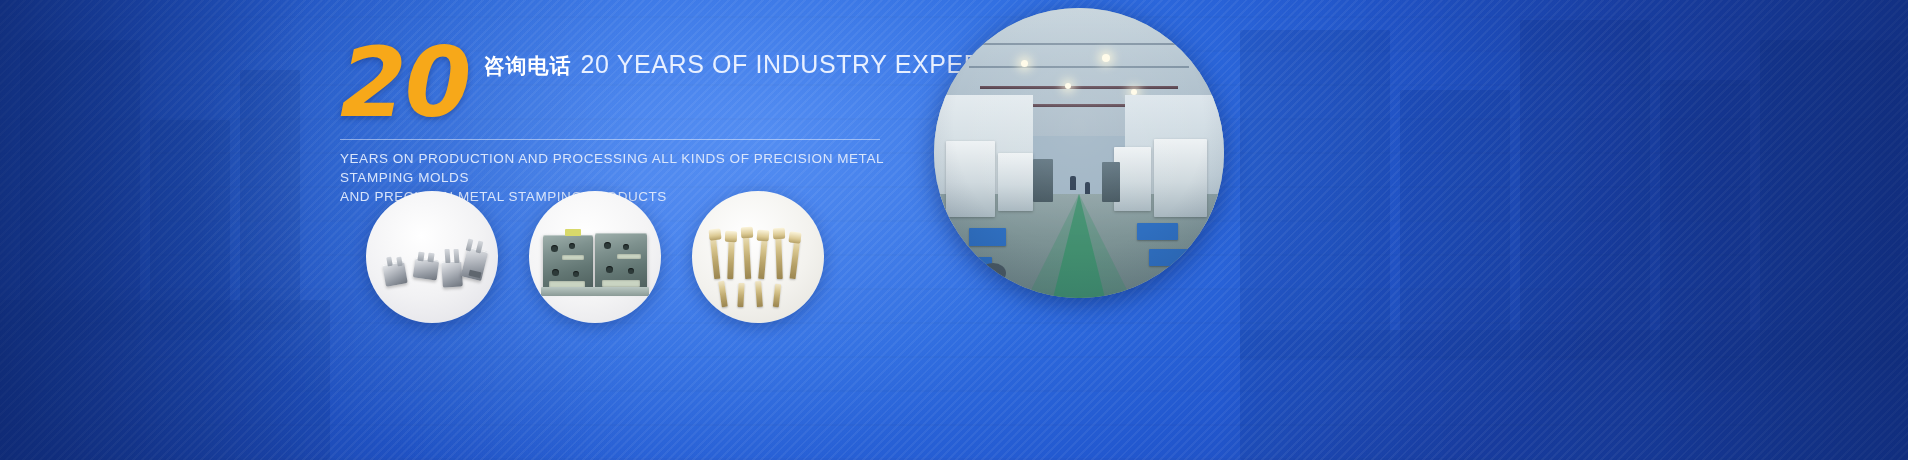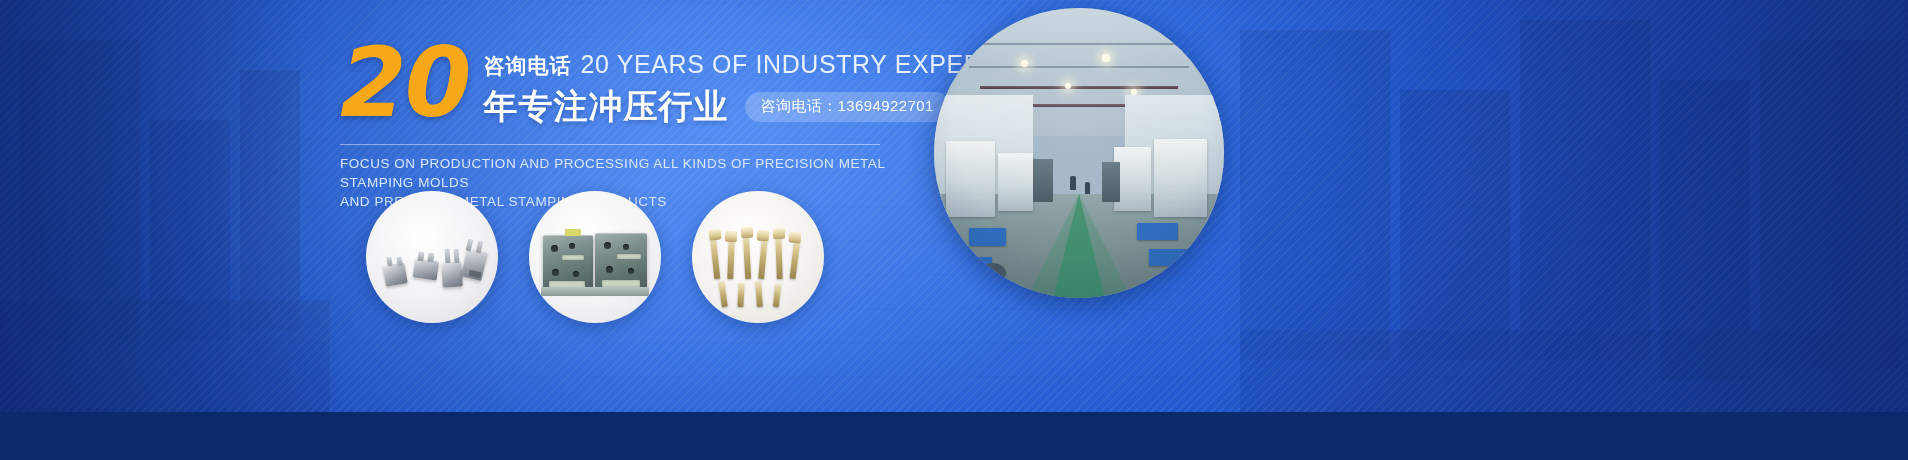--- a/index.html
+++ b/index.html
@@ -7,21 +7,21 @@
     padding: 0;
     background: #0a2a6b;
   }
   body {
     font-family: "Liberation Sans", sans-serif;
   }
 
   .banner {
     position: relative;
     width: 1908px;
-    height: 412px;
+    height: 460px;
     overflow: hidden;
     background: #404040;
   }
 
   
   .bg-base {
     position: absolute;
     inset: 0;
     background:
       radial-gradient(ellipse 900px 520px at 40% 30%, #4a86ef 0%, #2f6de0 42%, #2258cf 72%, #1c46b4 100%);
@@ -324,29 +324,25 @@
   <div class="bg-vignette"></div>
 
   <div class="content">
     <div class="headline-row">
       <div class="big-number">20</div>
       <div class="headline-text">
         <div class="line-1">
           <span class="cn-small">咨询电话</span>
           <span class="en-big">20 YEARS OF INDUSTRY EXPERIENCE</span>
         </div>
-        <div class="line-2">
-          <span class="cn-big">年专注冲压行业</span>
-          <span class="phone-badge">咨询电话：13694922701</span>
-        </div>
       </div>
     </div>
     <div class="divider"></div>
     <div class="subtitle">
-      <div>FOCUS ON PRODUCTION AND PROCESSING ALL KINDS OF PRECISION METAL STAMPING MOLDS</div>
+      <div>YEARS ON PRODUCTION AND PROCESSING ALL KINDS OF PRECISION METAL STAMPING MOLDS</div>
       <div>AND PRECISION METAL STAMPING PRODUCTS</div>
     </div>
   </div>
 
   <div class="products">
 
     <div class="product-circle pc-1">
       <div class="part shell" style="left:18px; top:72px; width:22px; height:22px; transform:rotate(-10deg);"></div>
       <div class="part shell-tab" style="left:21px; top:66px; width:5px; height:9px; transform:rotate(-10deg);"></div>
       <div class="part shell-tab" style="left:31px; top:66px; width:5px; height:9px; transform:rotate(-10deg);"></div>

